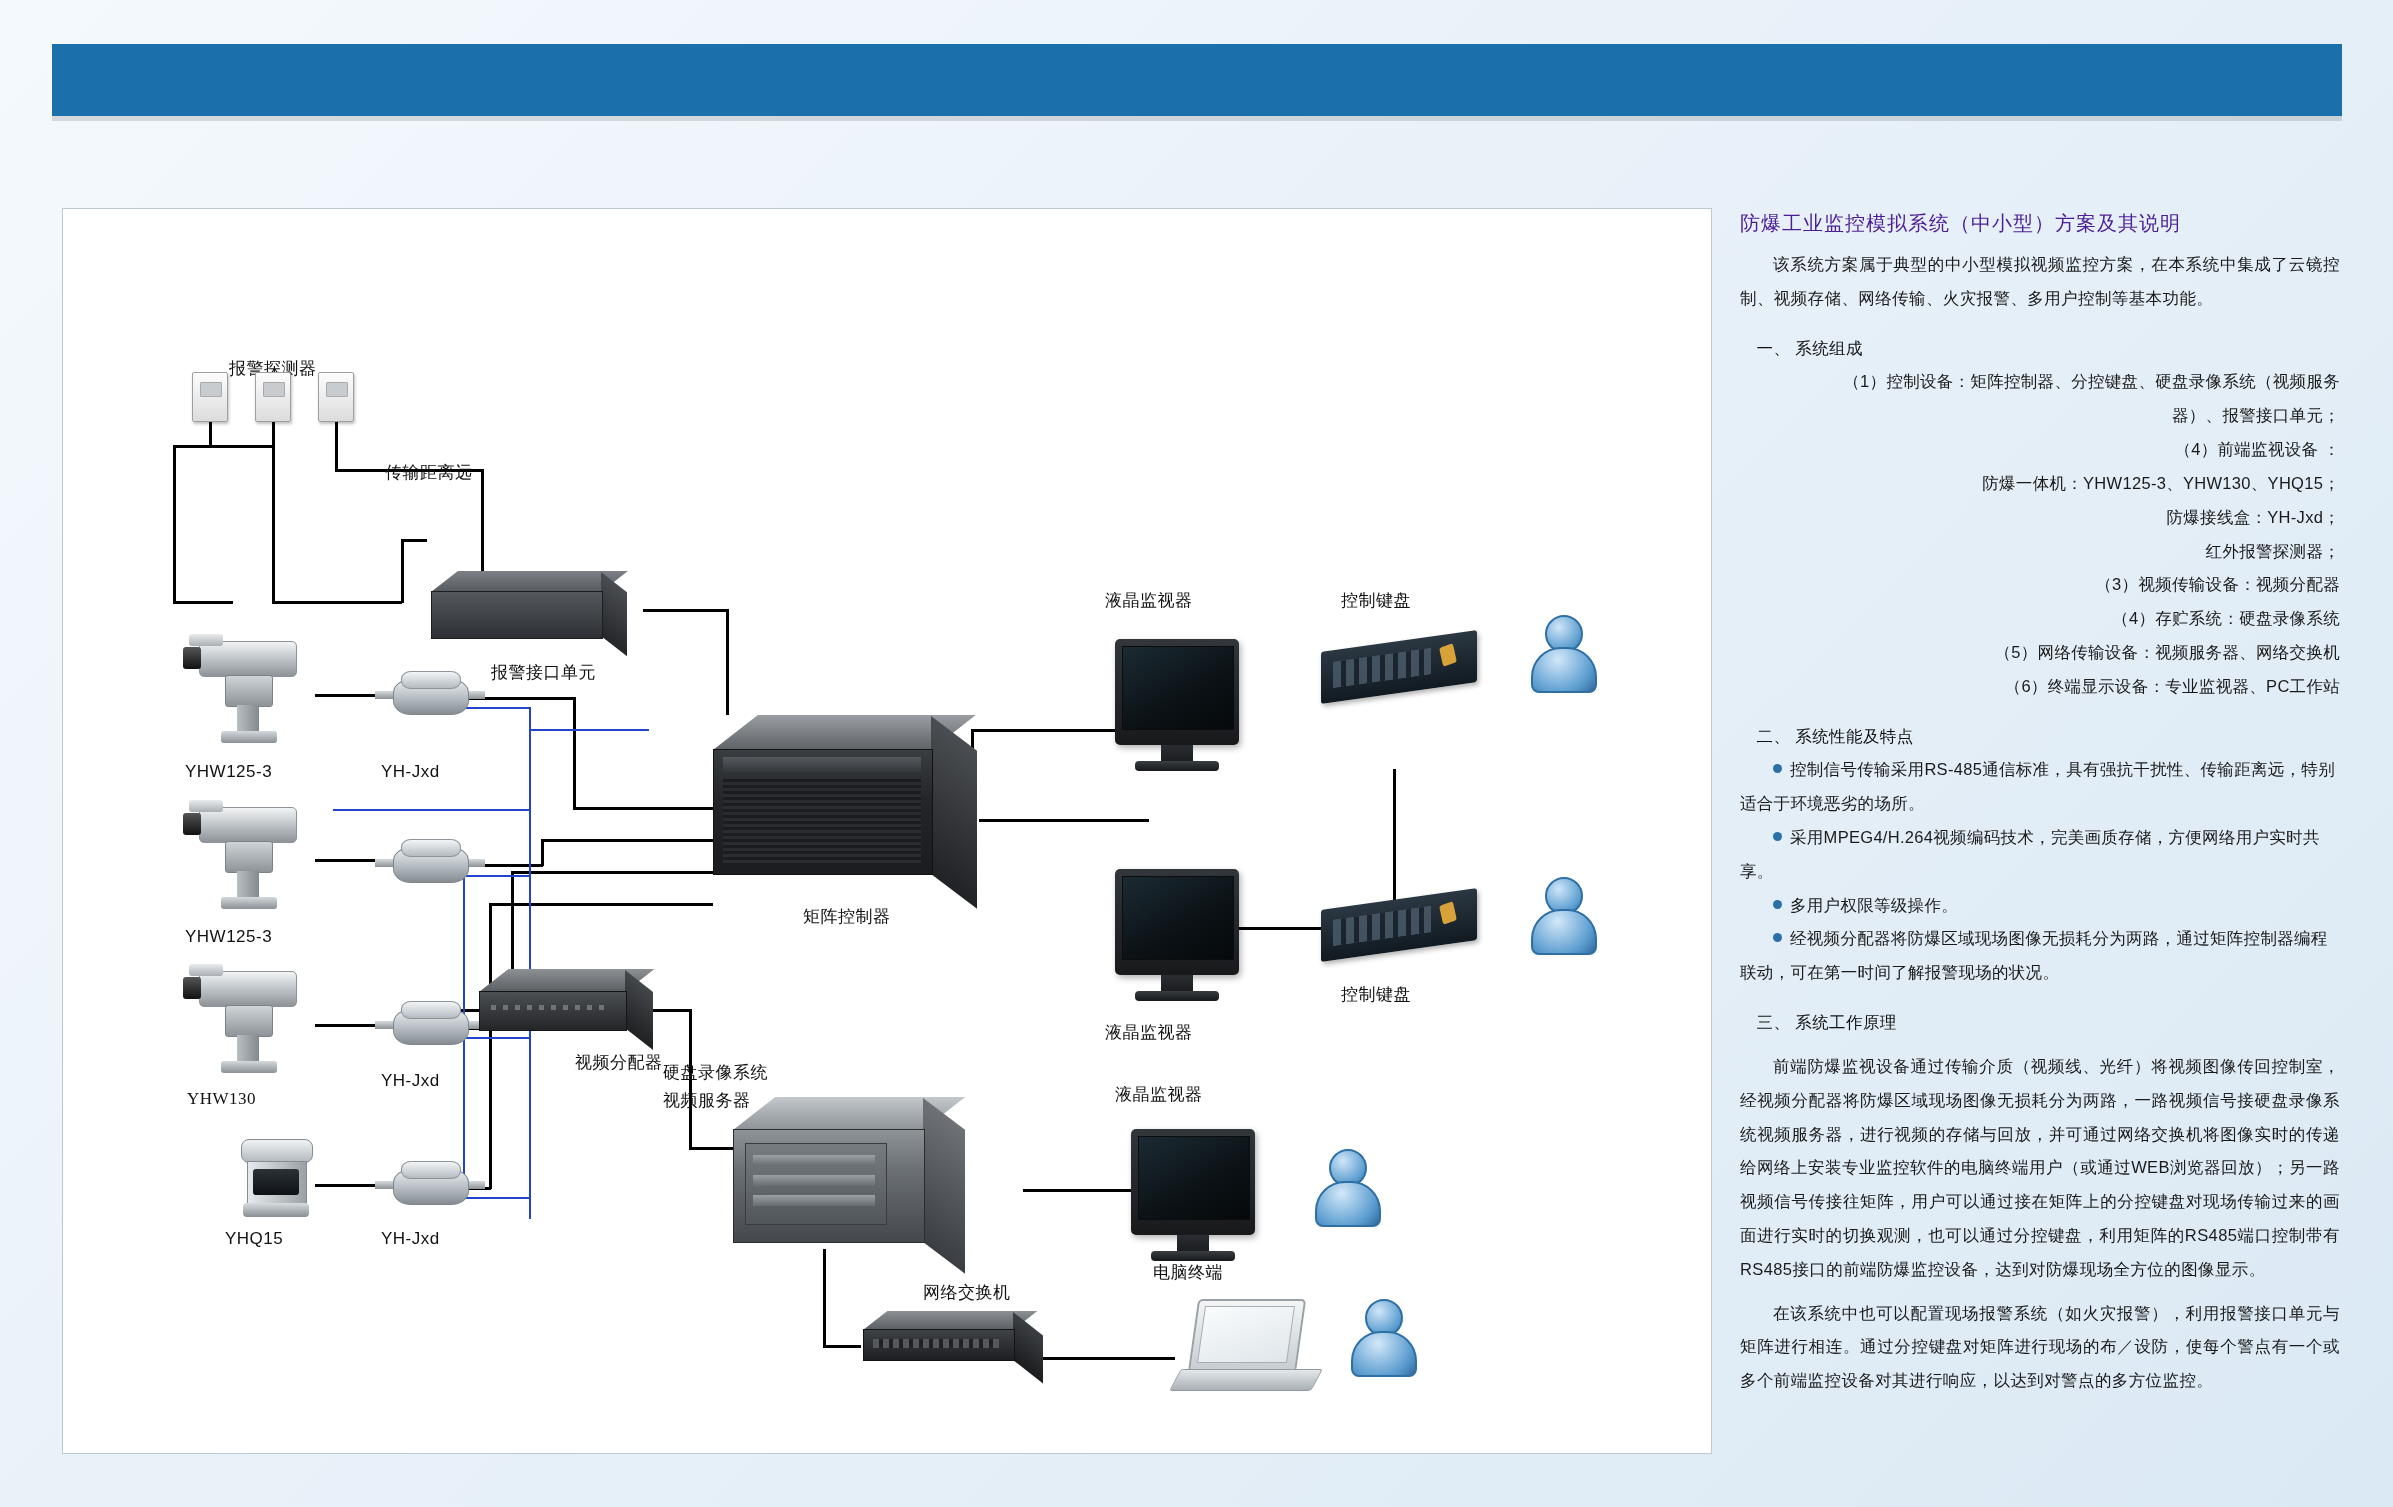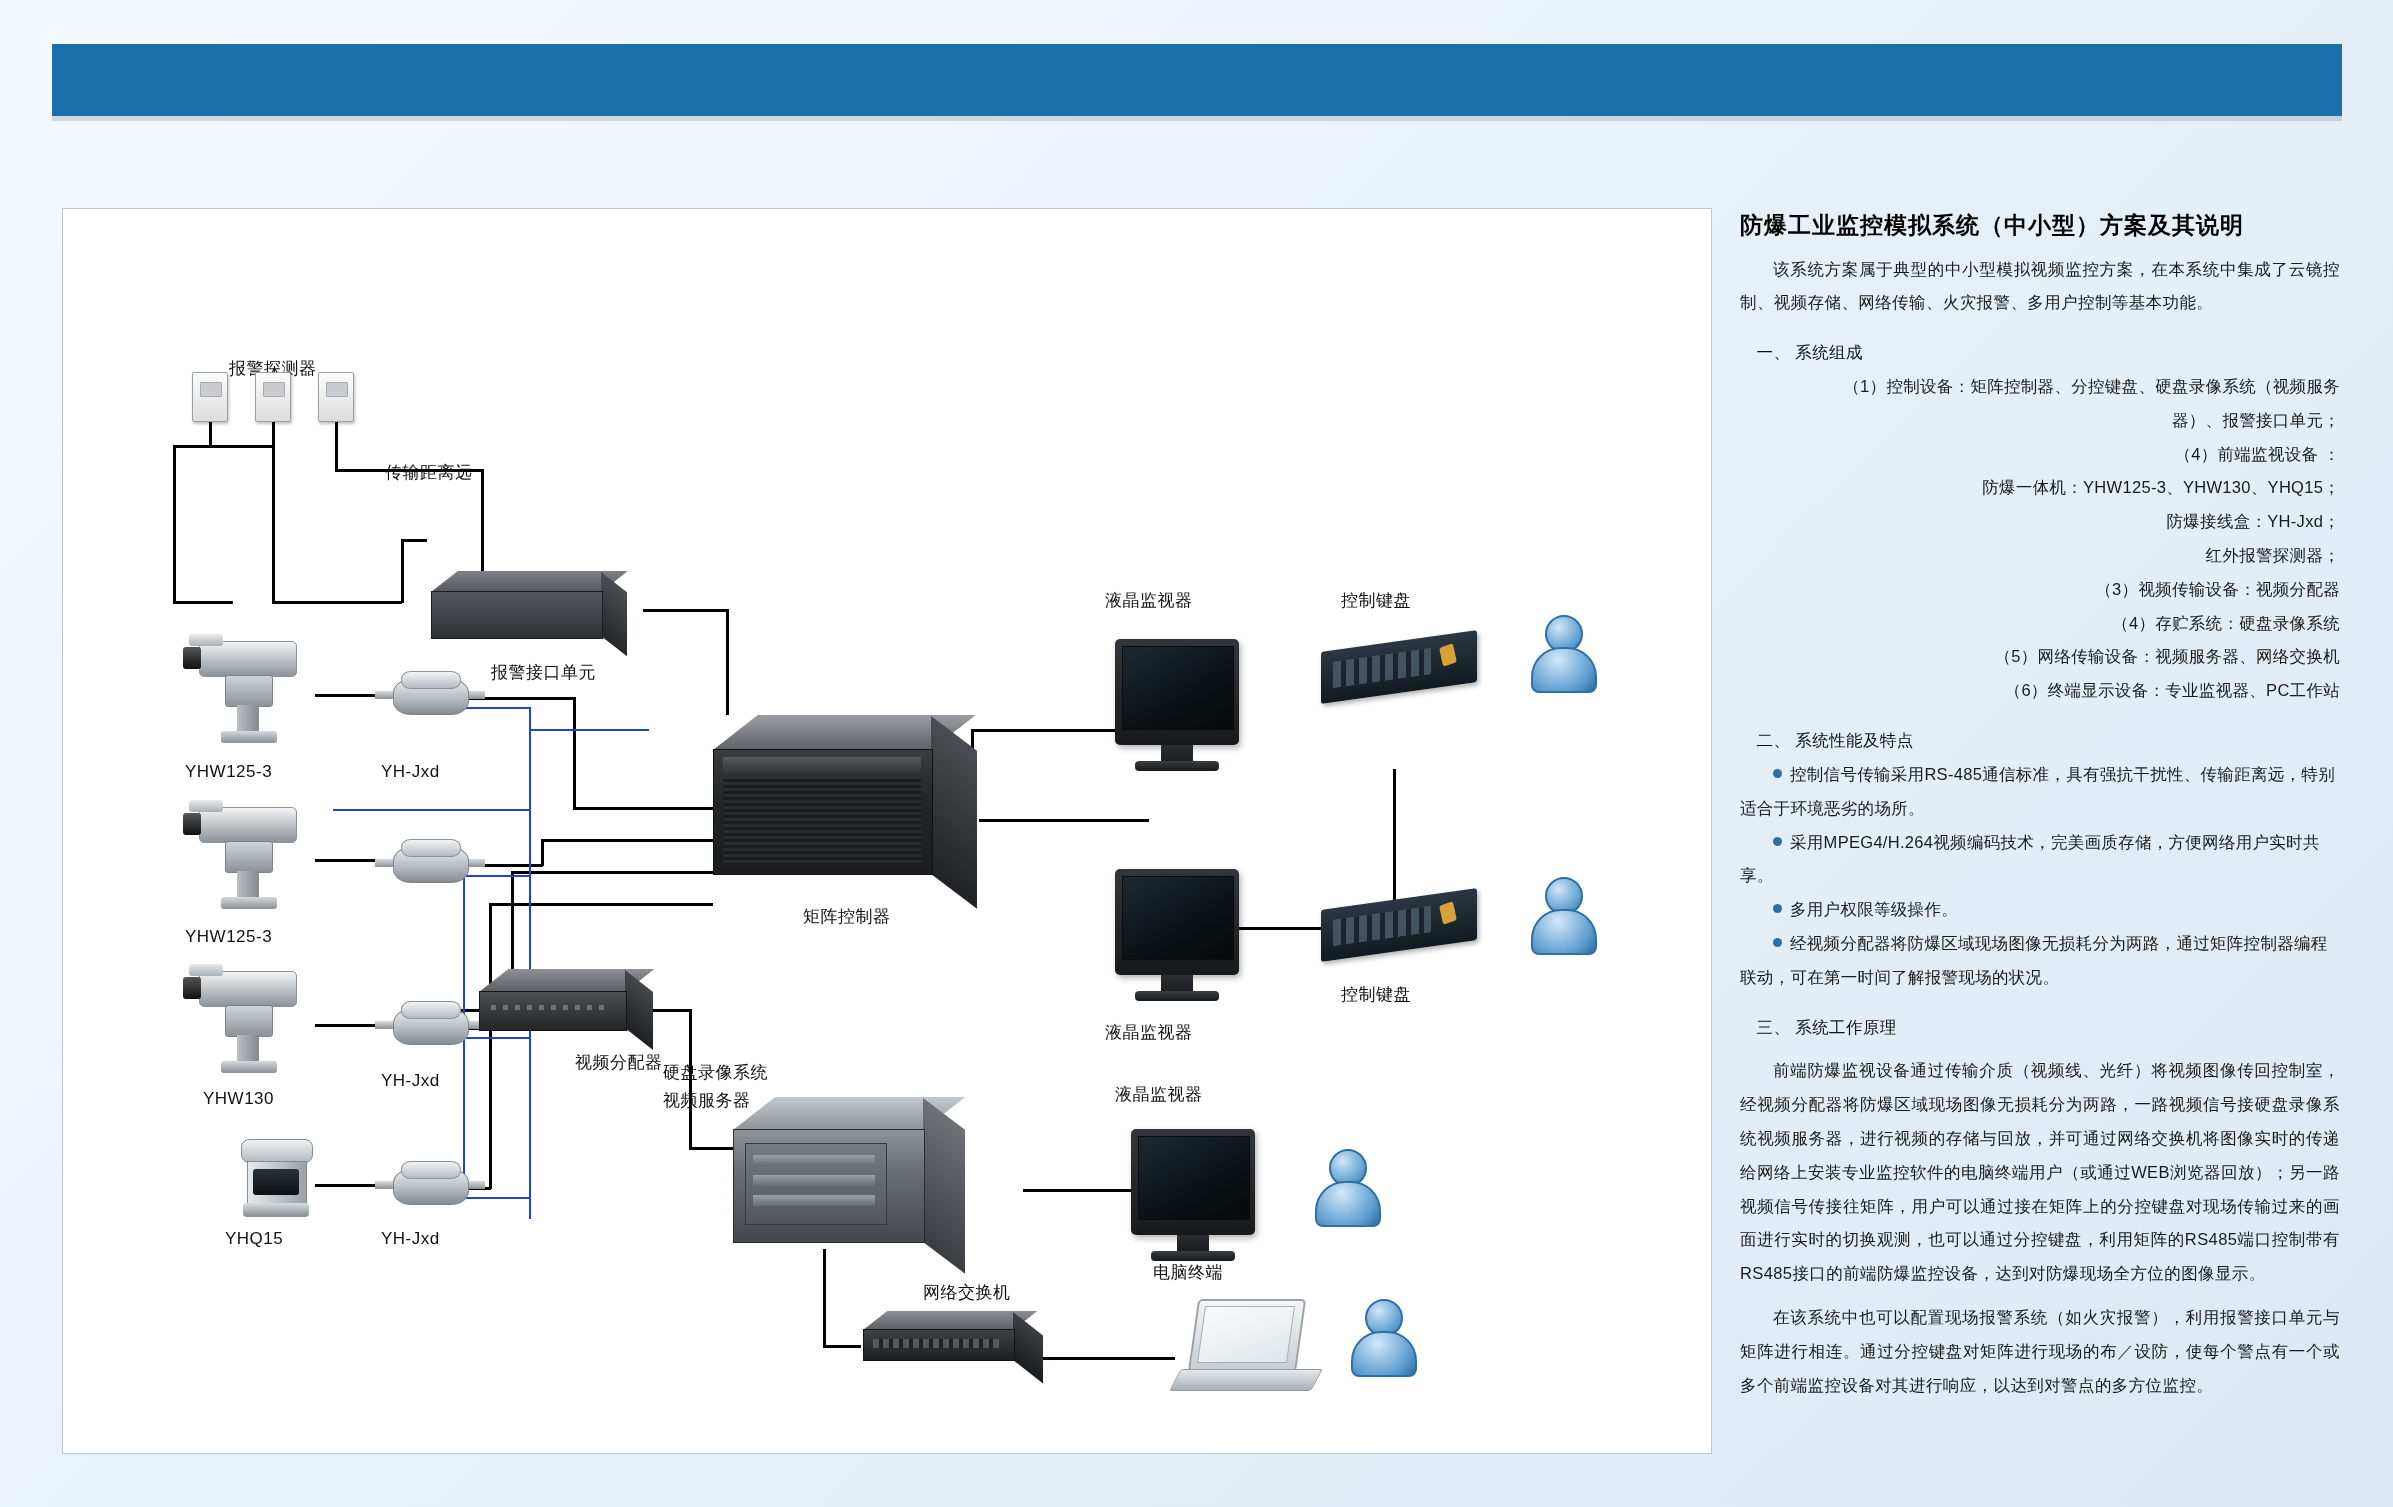--- a/index.html
+++ b/index.html
@@ -10,21 +10,21 @@
     overflow:hidden;position:relative;
   }
   .page{position:absolute;inset:0;}
   
   .banner{position:absolute;left:52px;top:44px;width:2290px;height:72px;background:#1b6fab;}
   .banner-shadow{position:absolute;left:52px;top:116px;width:2290px;height:5px;background:rgba(0,0,0,.12);}
   
   .diagram{position:absolute;left:62px;top:208px;width:1648px;height:1244px;background:#ffffff;border:1px solid #bfc8cf;}
   
   .textcol{position:absolute;left:1740px;top:208px;width:600px;height:1244px;}
-  .doc-title{font-size:23px;font-weight:bold;color:#000000;letter-spacing:1px;line-height:1.5;}
+  .doc-title{font-size:20px;font-weight:normal;color:#4c1d95;letter-spacing:1px;line-height:1.5;}
   .para{font-size:16.5px;color:#1a1a1a;line-height:2.05;text-align:justify;margin-top:10px;letter-spacing:.4px;}
   .para.indent{text-indent:2em;}
   .sec{font-size:16.5px;color:#111;line-height:2.05;margin-top:16px;text-indent:1em;letter-spacing:.4px;}
   .item{font-size:16.5px;color:#1a1a1a;line-height:2.05;text-indent:1.2em;letter-spacing:.3px;text-align:right;}
   .item.sub{text-indent:3.2em;}
   .item.cont{text-indent:4.4em;}
   .bulleted{font-size:16.5px;color:#1a1a1a;line-height:2.05;text-indent:2em;letter-spacing:.3px;}
   .bulleted .dot{display:inline-block;width:9px;height:9px;border-radius:50%;background:#2b6fa8;margin-right:8px;vertical-align:2px;}
   
   .lbl{position:absolute;font-size:17px;color:#111;white-space:nowrap;letter-spacing:.5px;}
@@ -221,21 +221,21 @@
     <div class="lbl" style="left:122px;top:718px;">YHW125-3</div>
 
     <div class="cam" style="left:136px;top:762px;">
       <div class="barrel"></div>
         <div class="hood"></div>
         <div class="lens"></div>
         <div class="mount"></div>
         <div class="pole"></div>
         <div class="foot"></div>
     </div>
-    <div class="lbl" style="left:140px;top:880px;">YHW130</div>
+    <div class="lbl" style="left:124px;top:880px;font-family:Liberation Serif, serif;">YHW130</div>
 
     <div class="dome" style="left:178px;top:930px;">
       <div class="top"></div>
         <div class="mid"></div>
         <div class="glass"></div>
         <div class="base"></div>
     </div>
     <div class="lbl" style="left:162px;top:1020px;">YHQ15</div>
 
     <div class="jbox" style="left:330px;top:470px;">

